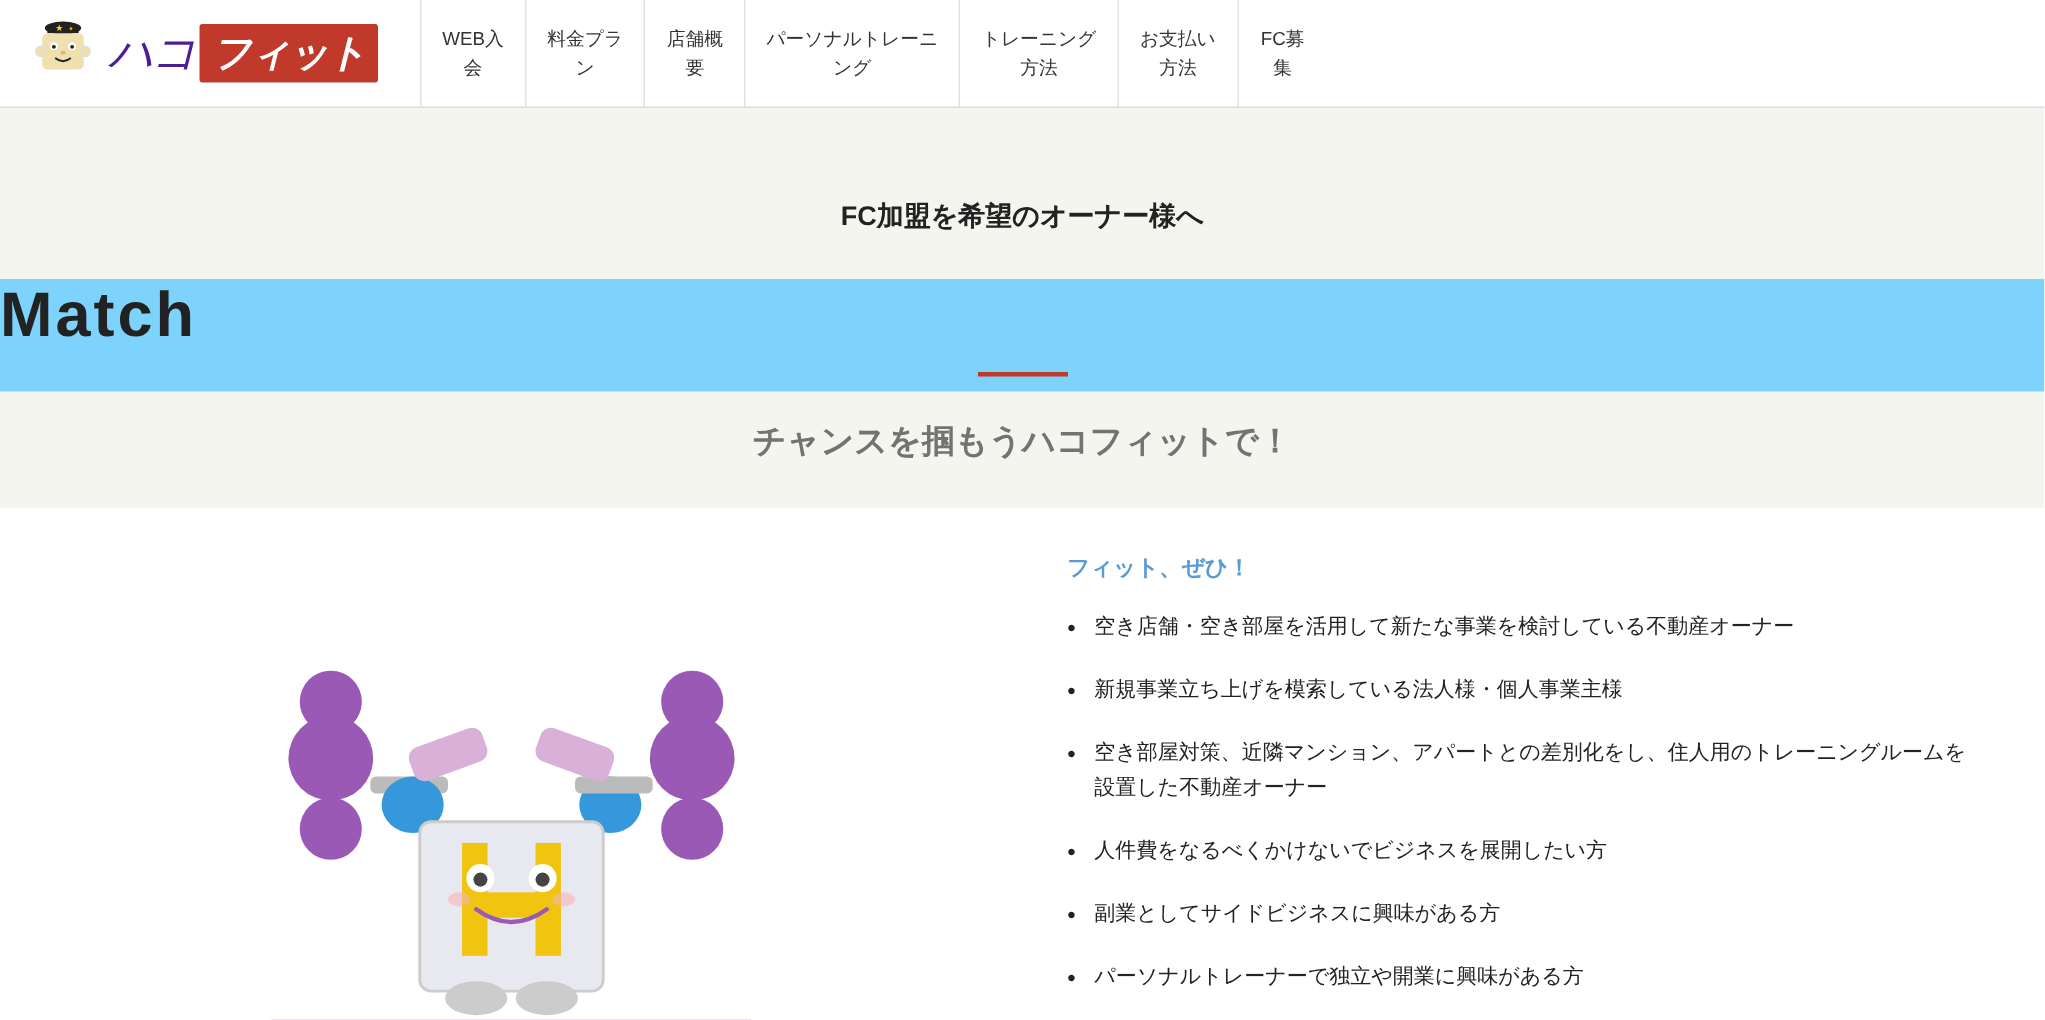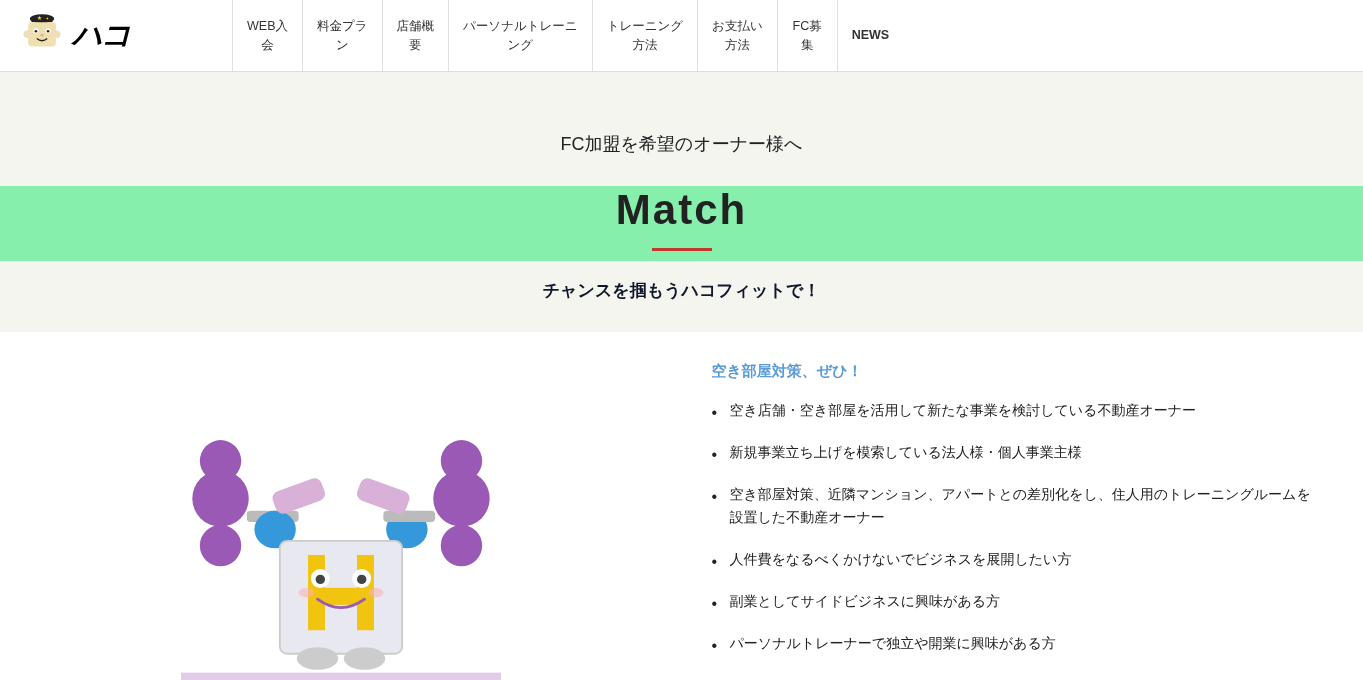--- a/index.html
+++ b/index.html
@@ -77,28 +77,28 @@
       padding: 40px 0 0 0;
     }
 
     .page-title-section {
       text-align: center;
       padding: 20px 0 30px 0;
     }
 
     .page-title {
       font-size: 18px;
-      font-weight: normal;
+      font-weight: bold;
       color: #222;
     }
 
     .match-section {
-      text-align: center;
+      text-align: left;
       padding: 0 0 10px 0;
-      background: #86efac;
+      background: #7dd3fc;
     }
 
     .match-heading {
       font-size: 42px;
       font-weight: 900;
       color: #222;
       letter-spacing: 2px;
       display: inline-block;
       padding-bottom: 8px;
       position: relative;
@@ -107,23 +107,23 @@
     .match-underline {
       display: block;
       width: 60px;
       height: 3px;
       background: #c0392b;
       margin: 6px auto 0 auto;
     }
 
     .subtitle {
       text-align: center;
-      font-size: 17px;
+      font-size: 22px;
       font-weight: bold;
-      color: #0f172a;
+      color: #737373;
       padding: 18px 0 30px 0;
     }
 
     
     .content-area {
       display: flex;
       width: 100%;
       background: #fff;
     }
 
@@ -208,39 +208,39 @@
 
         <path d="M24 33 Q30 38 36 33" stroke="#222" stroke-width="1.5" fill="none"></path>
 
         <circle cx="13" cy="28" r="4" fill="#f0e0b0" stroke="#ddd" stroke-width="1"></circle>
         <circle cx="47" cy="28" r="4" fill="#f0e0b0" stroke="#ddd" stroke-width="1"></circle>
 
         <text x="24" y="12" font-size="7" fill="#ffd700">★</text>
         <text x="34" y="12" font-size="5" fill="#ffd700">✦</text>
       </svg>
 
-      <span style="font-size:30px;font-weight:700;font-style:italic;color:#000000;letter-spacing:-2px;">ハコ</span>
+      <span style="font-size:30px;font-weight:400;font-style:italic;color:#4c1d95;letter-spacing:-2px;">ハコ</span>
+      <span style="background:#c0392b;color:#fff;padding:2px 8px;font-size:26px;font-weight:900;font-style:italic;border-radius:2px;letter-spacing:-1px;">フィット</span>
     </div>
   </div>
   <nav>
     <a class="nav-item">WEB入
 会</a>
     <a class="nav-item">料金プラ
 ン</a>
     <a class="nav-item">店舗概
 要</a>
     <a class="nav-item">パーソナルトレーニ
 ング</a>
     <a class="nav-item">トレーニング
 方法</a>
     <a class="nav-item">お支払い
 方法</a>
     <a class="nav-item">FC募
 集</a>
-    <a class="nav-item news">NEWS</a>
   </nav>
 </header>
 
 <main>
 
   <div class="page-title-section">
     <h1 class="page-title">FC加盟を希望のオーナー様へ</h1>
   </div>
 
   <div class="match-section">
@@ -298,21 +298,21 @@
           <ellipse cx="145" cy="325" rx="22" ry="12" fill="#ccc"></ellipse>
           <ellipse cx="195" cy="325" rx="22" ry="12" fill="#ccc"></ellipse>
 
           <rect x="0" y="340" width="340" height="20" fill="#9b59b6" opacity="0.3"></rect>
         </svg>
 
       </div>
     </div>
 
     <div class="text-column">
-      <p class="highlight-label">空き部屋対策、ぜひ！</p>
+      <p class="highlight-label">フィット、ぜひ！</p>
       <ul class="bullet-list">
         <li>空き店舗・空き部屋を活用して新たな事業を検討している不動産オーナー</li>
         <li>新規事業立ち上げを模索している法人様・個人事業主様</li>
         <li>空き部屋対策、近隣マンション、アパートとの差別化をし、住人用のトレーニングルームを設置した不動産オーナー</li>
         <li>人件費をなるべくかけないでビジネスを展開したい方</li>
         <li>副業としてサイドビジネスに興味がある方</li>
         <li>パーソナルトレーナーで独立や開業に興味がある方</li>
       </ul>
     </div>
   </div>

